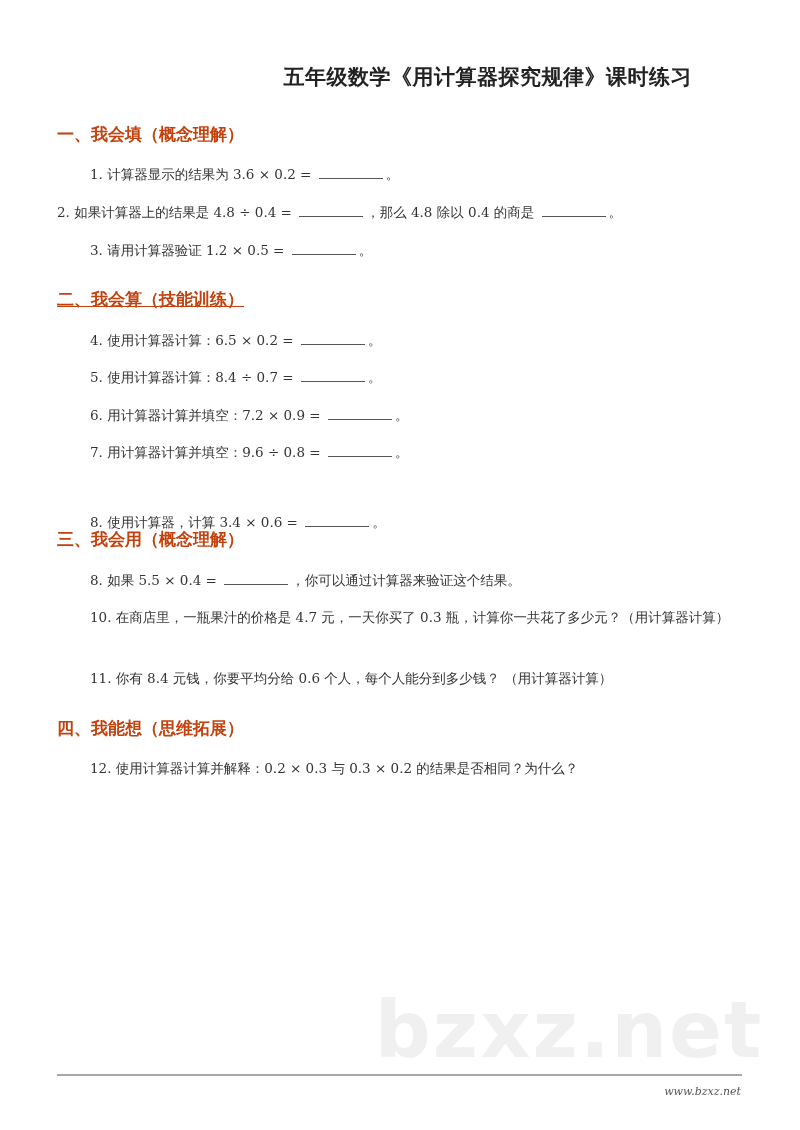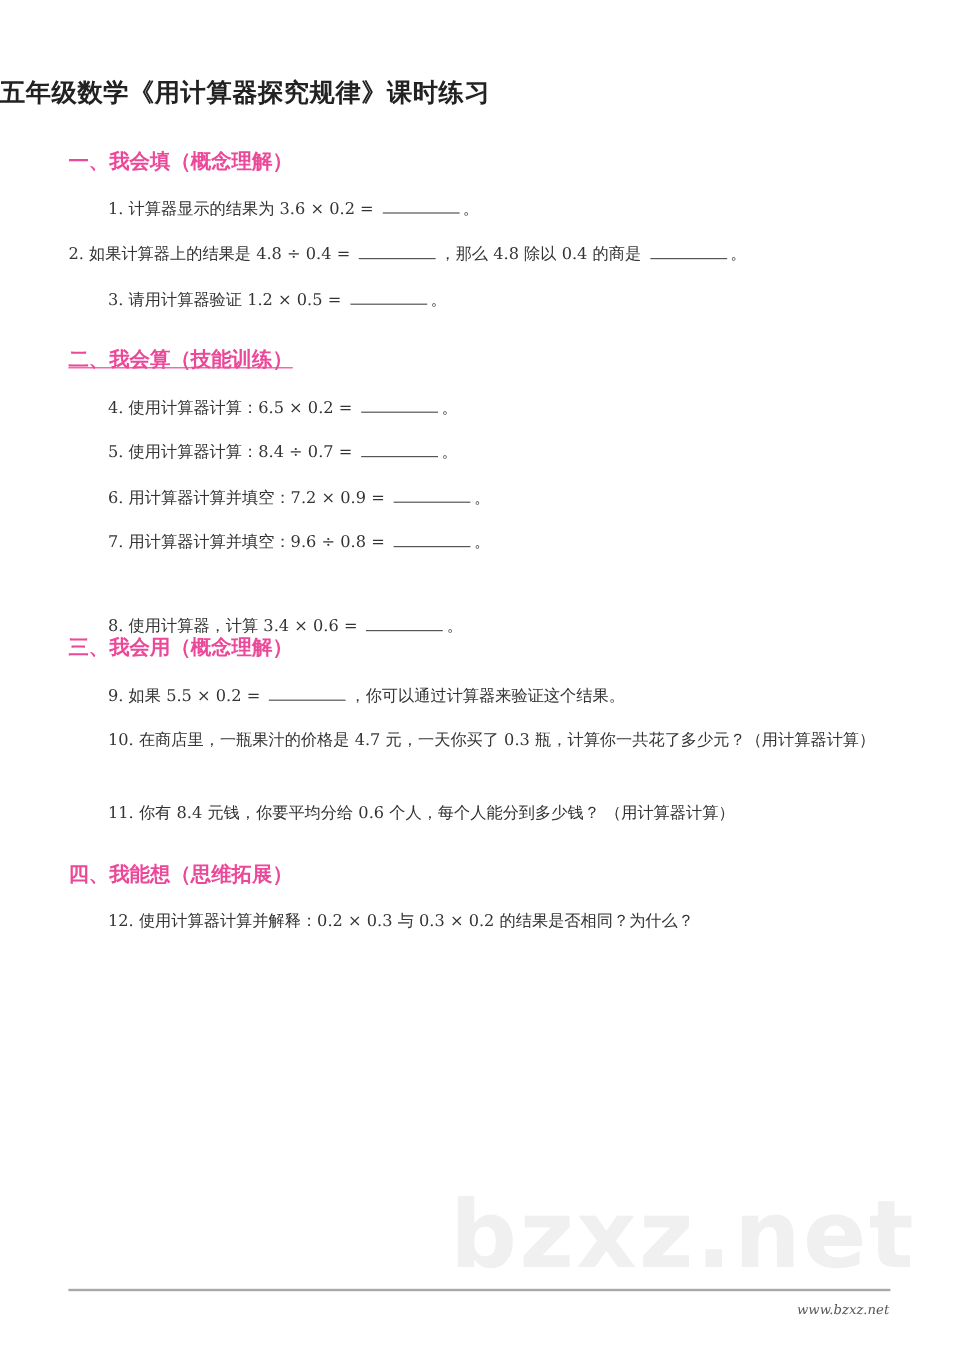--- a/index.html
+++ b/index.html
@@ -13,34 +13,34 @@
       position: relative;
       overflow: hidden;
       font-family: "DejaVu Serif", "Liberation Serif", serif;
       color: #2a2a2a;
     }
     .page-title {
       position: absolute;
       top: 63px;
       left: 0;
       width: 692px;
-      text-align: left;
+      text-align: right;
       font-family: "DejaVu Sans", "Liberation Sans", sans-serif;
       font-size: 21px;
       font-weight: bold;
       color: #222;
       letter-spacing: 0.5px;
     }
     .section-heading {
       position: absolute;
       left: 57px;
       font-family: "DejaVu Sans", "Liberation Sans", sans-serif;
       font-size: 17px;
       font-weight: bold;
-      color: #ec4899;
+      color: #c2410c;
       white-space: nowrap;
     }
     .question {
       position: absolute;
       font-size: 13.5px;
       color: #333;
       white-space: nowrap;
       line-height: 22px;
     }
     .question.indent { left: 90px; }
@@ -127,21 +127,21 @@
   <span>7. 用计算器计算并填空：9.6 ÷ 0.8 = </span><span class="blank"></span><span>。</span>
 </div>
 
 <div class="question indent" style="top:479px;margin-top:32px;">
   <span>8. 使用计算器，计算 3.4 × 0.6 = </span><span class="blank"></span><span>。</span>
 </div>
 
 <div class="section-heading" style="top:528px;">三、我会用（概念理解）</div>
 
 <div class="question indent" style="top:569px;">
-  <span>9. 如果 5.5 × 0.2 = </span><span class="blank"></span><span>，你可以通过计算器来验证这个结果。</span>
+  <span>8. 如果 5.5 × 0.4 = </span><span class="blank"></span><span>，你可以通过计算器来验证这个结果。</span>
 </div>
 
 <div class="question wrap" style="top:606px;">
   <span>10. 在商店里，一瓶果汁的价格是 4.7 元，一天你买了 0.3 瓶，计算你一共花了多少元？（用计算器计算）</span>
 </div>
 
 <div class="question indent" style="top:667px;">
   <span>11. 你有 8.4 元钱，你要平均分给 0.6 个人，每个人能分到多少钱？ （用计算器计算）</span>
 </div>
 

